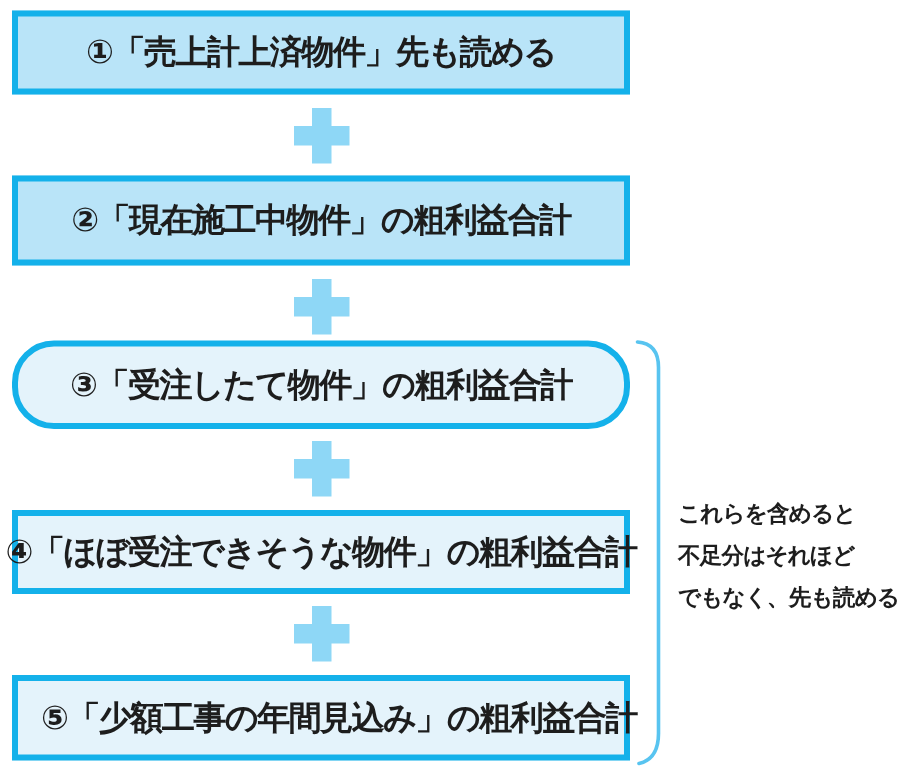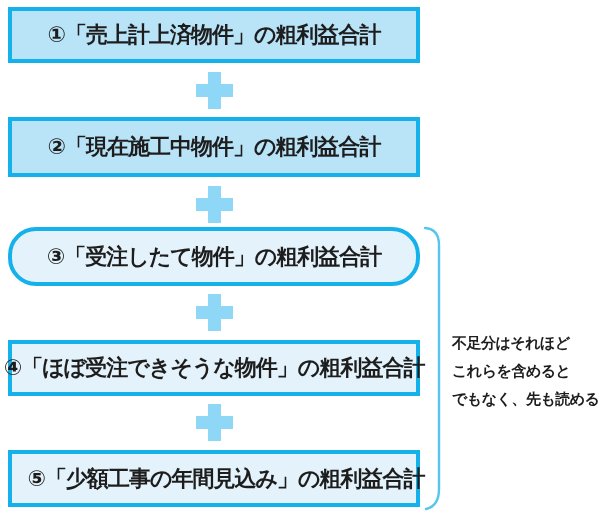--- a/index.html
+++ b/index.html
@@ -81,21 +81,21 @@
     letter-spacing: -0.5px;
     white-space: nowrap;
   }
 </style>
 </head>
 <body>
 
 <div class="canvas">
 
   <div class="box fill-strong b1">
-    <span>①「売上計上済物件」の粗利益合計</span>
+    <span>①「売上計上済物件」先も読める</span>
   </div>
 
   <div class="plus p1"></div>
 
   <div class="box fill-strong b2">
     <span>②「現在施工中物件」の粗利益合計</span>
   </div>
 
   <div class="plus p2"></div>
 
@@ -113,18 +113,18 @@
 
   <div class="box fill-light b5">
     <span>⑤「少額工事の年間見込み」の粗利益合計</span>
   </div>
 
   <svg class="bracket" viewBox="0 0 36 296" aria-hidden="true">
     <path d="M 4 7 Q 18 8 18 24 L 18 268 Q 18 285 5 288"></path>
   </svg>
 
   <div class="note">
+    <div>これらを含めると</div>
     <div>不足分はそれほど</div>
-    <div>これらを含めると</div>
     <div>でもなく、先も読める</div>
   </div>
 
 </div>
 
 </body></html>

